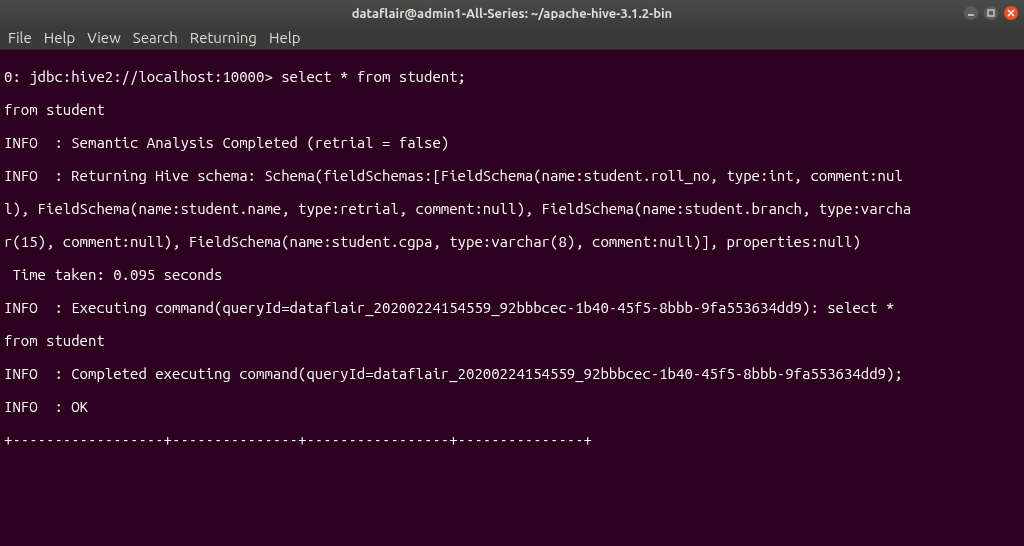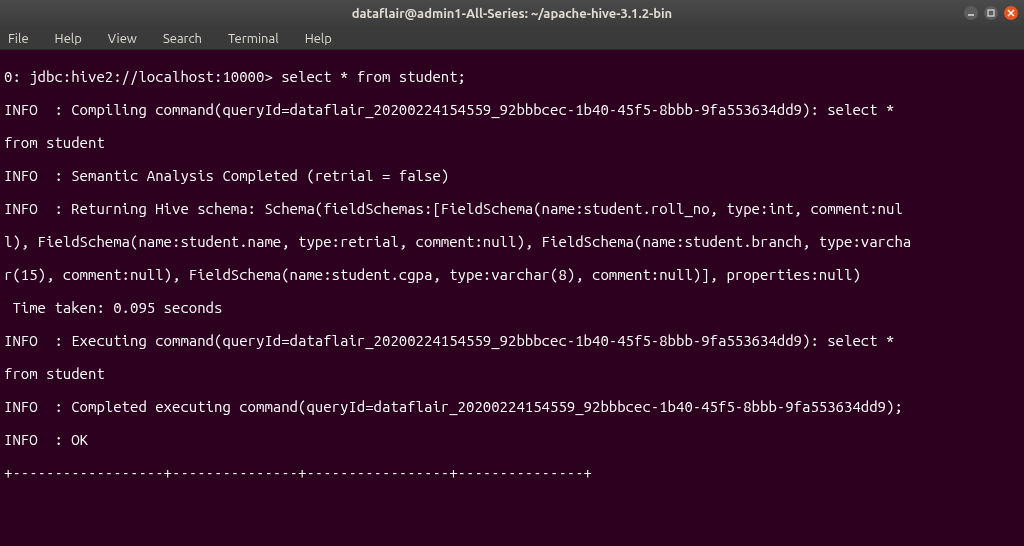--- a/index.html
+++ b/index.html
@@ -46,24 +46,24 @@
     }
     .window-btn.close {
       background: #e95420;
     }
     .menubar {
       height: 24px;
       background: #3a3a3a;
       display: flex;
       align-items: center;
       padding: 0 8px;
-      gap: 26px;
+      gap: 12px;
       color: #dfdbd2;
       font-family: "Ubuntu", sans-serif;
-      font-size: 13px;
+      font-size: 15px;
       border-bottom: 1px solid #2a2a2a;
     }
     .menu-item {
       cursor: pointer;
     }
     .terminal {
       padding: 2px 4px;
       color: #ffffff;
       font-size: 15px;
       line-height: 16.5px;
@@ -94,27 +94,26 @@
         </svg>
     </div>
   </div>
 </div>
 
 <div class="menubar">
   <span class="menu-item">File</span>
   <span class="menu-item">Help</span>
   <span class="menu-item">View</span>
   <span class="menu-item">Search</span>
-  <span class="menu-item">Terminal</span>
+  <span class="menu-item">Returning</span>
   <span class="menu-item">Help</span>
 </div>
 
 <div class="terminal">
 <div>0: jdbc:hive2://localhost:10000&gt; select * from student;</div>
-<div>INFO  : Compiling command(queryId=dataflair_20200224154559_92bbbcec-1b40-45f5-8bbb-9fa553634dd9): select *</div>
 <div>from student</div>
 <div>INFO  : Semantic Analysis Completed (retrial = false)</div>
 <div>INFO  : Returning Hive schema: Schema(fieldSchemas:[FieldSchema(name:student.roll_no, type:int, comment:nul</div>
 <div>l), FieldSchema(name:student.name, type:retrial, comment:null), FieldSchema(name:student.branch, type:varcha</div>
 <div>r(15), comment:null), FieldSchema(name:student.cgpa, type:varchar(8), comment:null)], properties:null)</div>
 <div> Time taken: 0.095 seconds</div>
 <div>INFO  : Executing command(queryId=dataflair_20200224154559_92bbbcec-1b40-45f5-8bbb-9fa553634dd9): select *</div>
 <div>from student</div>
 <div>INFO  : Completed executing command(queryId=dataflair_20200224154559_92bbbcec-1b40-45f5-8bbb-9fa553634dd9);</div>
 <div>INFO  : OK</div>

